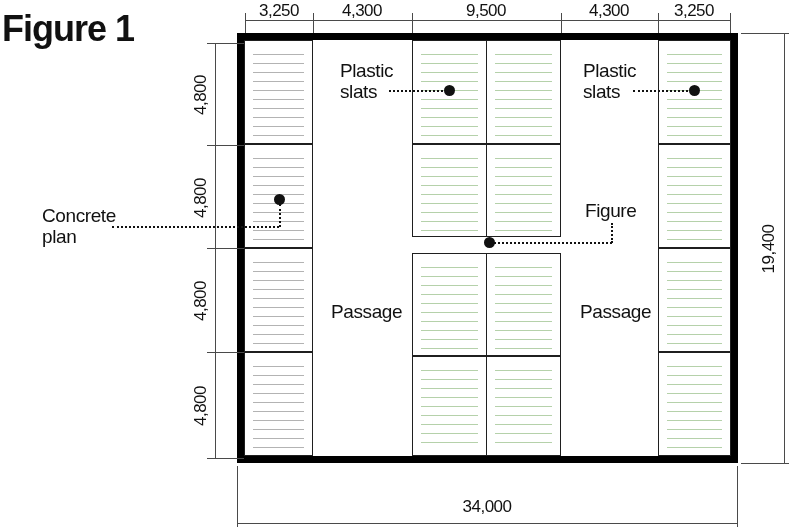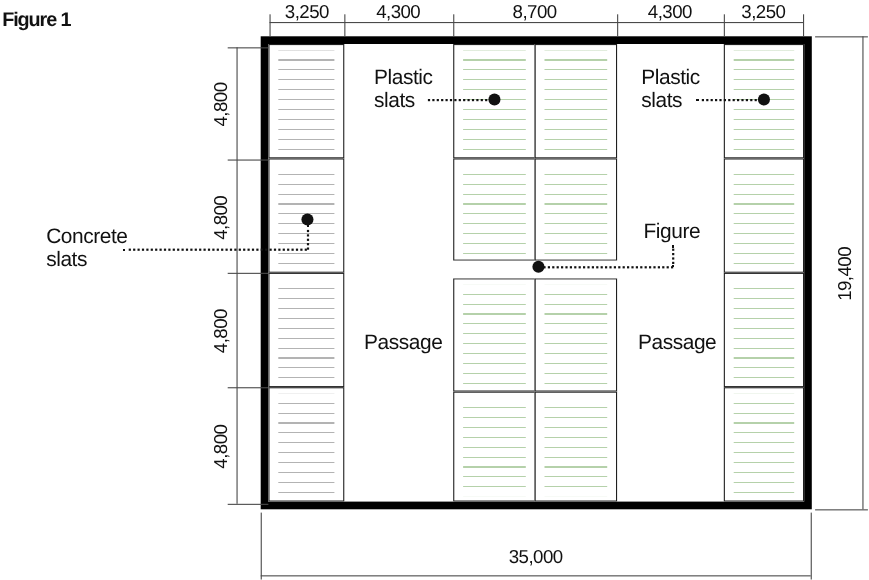--- a/index.html
+++ b/index.html
@@ -3,21 +3,21 @@
 <meta charset="utf-8">
 <style>
   :root{
     --wall:#000; --panel_border:#1f1f1f; --concrete_slat:#b3b3b3; --plastic_slat:#b5d1aa;
     --dimension_line:#4a4a4a; --leader:#111; --text:#111; --background:#fff;
   }
   html,body{margin:0;padding:0;}
   body{font-family:"Liberation Sans", sans-serif; background:#fff;}
   .canvas{position:relative;width:790px;height:527px;background:var(--background);overflow:hidden;}
 
-  .fig-title{position:absolute;left:2px;top:8px;font-size:18px;font-weight:700;letter-spacing:-1px;color:var(--text);}
+  .fig-title{position:absolute;left:2px;top:8px;font-size:36px;font-weight:700;letter-spacing:-1px;color:var(--text);}
   .fig-subtitle{position:absolute;left:2px;top:42px;width:182px;font-size:19px;line-height:22px;letter-spacing:-0.4px;color:var(--text);}
 
   .shed{position:absolute;left:237px;top:33px;width:501px;height:430px;box-sizing:border-box;border:7px solid var(--wall);background:#fff;}
   .shed-inner{position:absolute;left:0;top:0;width:487px;height:416px;}
 
   .panel{position:absolute;box-sizing:border-box;border:1px solid var(--panel_border);background:#fff;}
   .panel .slats{position:absolute;left:8px;right:8px;top:5px;bottom:4px;}
   .concrete .slats{background:repeating-linear-gradient(to bottom, transparent 0 8px, var(--concrete_slat) 8px 9px);}
   .green .slats{background:repeating-linear-gradient(to bottom, transparent 0 8px, var(--plastic_slat) 8px 9px);}
 
@@ -101,21 +101,21 @@
 
   <div class="dim-line-h" style="left:245px;top:20px;width:485px;"></div>
   <div class="dim-tick-v" style="left:245px;top:13px;height:20px;"></div>
   <div class="dim-tick-v" style="left:313px;top:13px;height:20px;"></div>
   <div class="dim-tick-v" style="left:412px;top:13px;height:20px;"></div>
   <div class="dim-tick-v" style="left:561px;top:13px;height:20px;"></div>
   <div class="dim-tick-v" style="left:658px;top:13px;height:20px;"></div>
   <div class="dim-tick-v" style="left:730px;top:13px;height:20px;"></div>
   <div class="dim-label" style="left:249px;top:1px;width:60px;">3,250</div>
   <div class="dim-label" style="left:332px;top:1px;width:60px;">4,300</div>
-  <div class="dim-label" style="left:456px;top:1px;width:60px;">8,700</div>
+  <div class="dim-label" style="left:456px;top:1px;width:60px;">9,500</div>
   <div class="dim-label" style="left:579px;top:1px;width:60px;">4,300</div>
   <div class="dim-label" style="left:664px;top:1px;width:60px;">3,250</div>
 
   <div class="dim-line-v" style="left:215px;top:43px;height:415px;"></div>
   <div class="dim-tick-h" style="left:207px;top:43px;width:37px;"></div>
   <div class="dim-tick-h" style="left:207px;top:145px;width:37px;"></div>
   <div class="dim-tick-h" style="left:207px;top:248px;width:37px;"></div>
   <div class="dim-tick-h" style="left:207px;top:352px;width:37px;"></div>
   <div class="dim-tick-h" style="left:207px;top:458px;width:37px;"></div>
   <div class="dim-label rot" style="left:173px;top:85px;width:56px;">4,800</div>
@@ -124,25 +124,25 @@
   <div class="dim-label rot" style="left:173px;top:396px;width:56px;">4,800</div>
 
   <div class="dim-line-v" style="left:784px;top:33px;height:430px;"></div>
   <div class="dim-tick-h" style="left:741px;top:33px;width:48px;"></div>
   <div class="dim-tick-h" style="left:741px;top:463px;width:48px;"></div>
   <div class="dim-label rot" style="left:734px;top:239px;width:70px;">19,400</div>
 
   <div class="dim-line-h" style="left:237px;top:523px;width:500px;"></div>
   <div class="dim-tick-v" style="left:237px;top:466px;height:61px;"></div>
   <div class="dim-tick-v" style="left:737px;top:466px;height:61px;"></div>
-  <div class="dim-label" style="left:437px;top:497px;width:100px;">35,000</div>
+  <div class="dim-label" style="left:437px;top:497px;width:100px;">34,000</div>
 
   <div class="callout" style="left:340px;top:60px;width:64px;">Plastic slats</div>
   <div class="callout" style="left:583px;top:60px;width:64px;">Plastic slats</div>
-  <div class="callout" style="left:42px;top:205px;width:88px;">Concrete slats</div>
+  <div class="callout" style="left:42px;top:205px;width:88px;">Concrete plan</div>
   <div class="callout" style="left:585px;top:200px;width:80px;">Figure</div>
   <div class="callout" style="left:331px;top:301px;width:66px;text-align:center;">Passage</div>
   <div class="callout" style="left:580px;top:301px;width:66px;text-align:center;">Passage</div>
 
   <div class="leader-h" style="left:389px;top:90px;width:58px;"></div>
   <div class="dot" style="left:444px;top:85px;"></div>
 
   <div class="leader-h" style="left:633px;top:90px;width:59px;"></div>
   <div class="dot" style="left:689px;top:85px;"></div>
 

